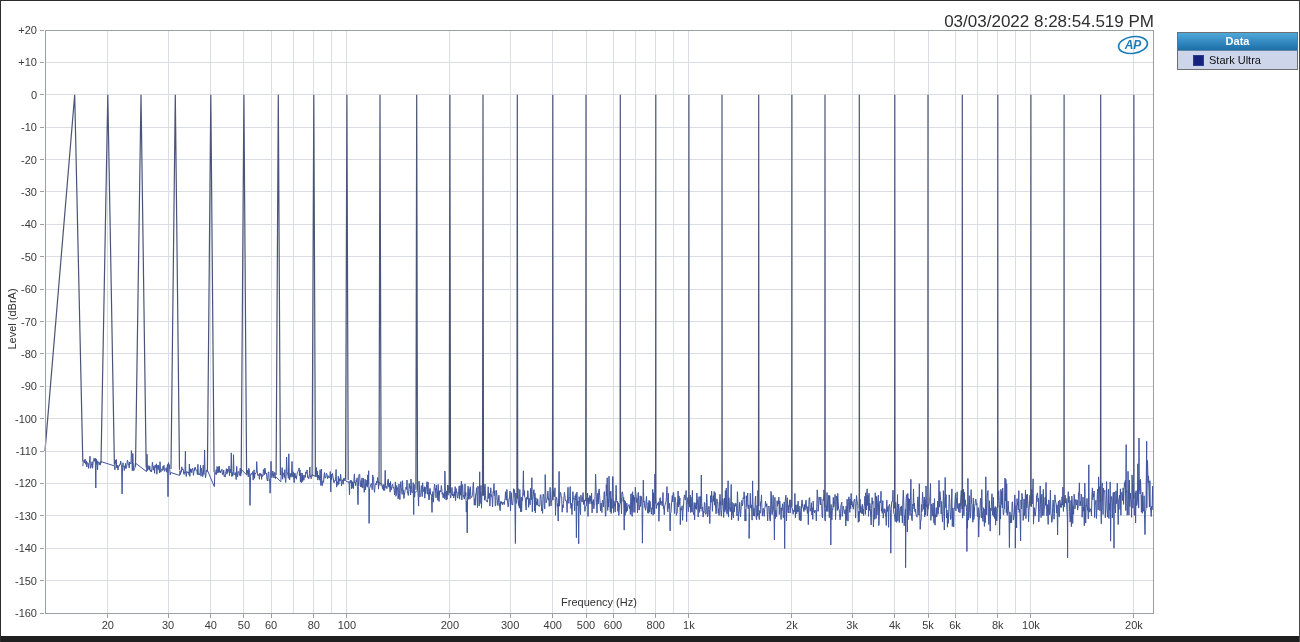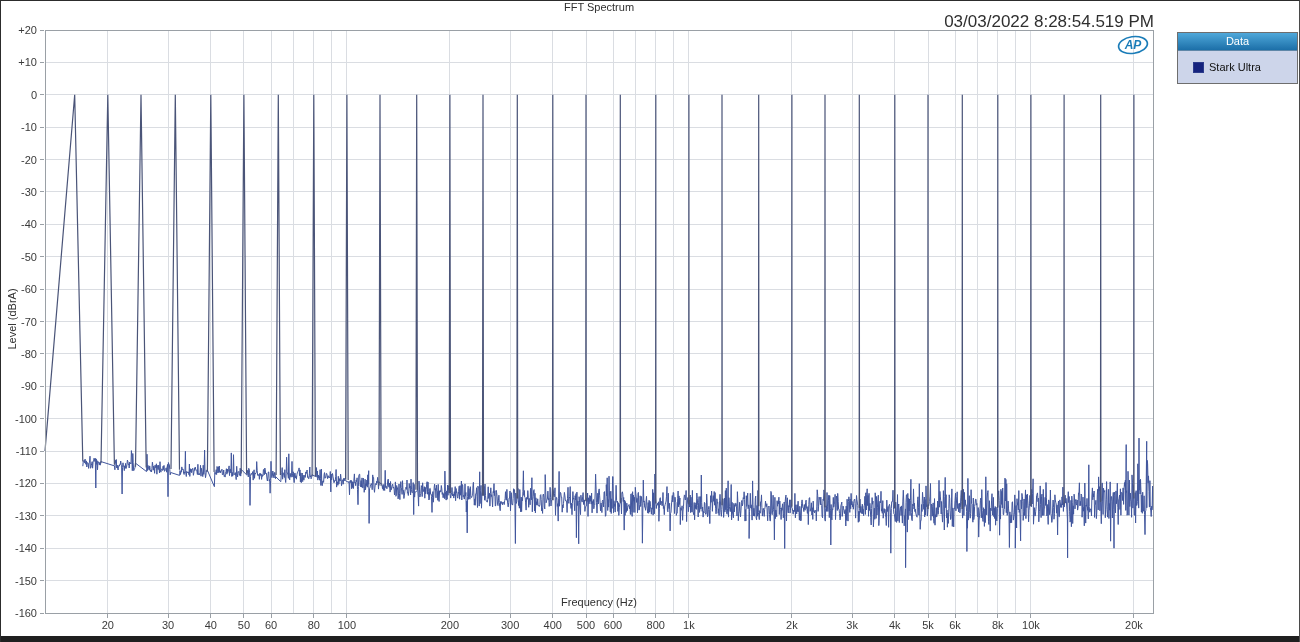--- a/index.html
+++ b/index.html
@@ -26,41 +26,40 @@
   }
   svg#plot{position:absolute;left:0;top:0;}
   svg text{font-family:"Liberation Sans", sans-serif;font-size:11px;fill:#3a3a3a;}
   .ap-logo{position:absolute;left:1116px;top:34px;width:32px;height:20px;}
   .legend{
     position:absolute;left:1176px;top:31px;width:119px;
     border:1px solid #6e6e6e;background:#cdd5ea;box-sizing:content-box;
     font-size:11px;
   }
   .legend-header{
-    height:17px;line-height:17px;text-align:center;color:#ffffff;font-weight:normal;
+    height:17px;line-height:17px;text-align:center;color:#ffffff;font-weight:bold;
     background:linear-gradient(#4fa8da,#1c6fa8);
     border-bottom:1px solid #5f87a8;
   }
   .legend-row{
-    height:32px;display:flex;align-items:center;padding-left:15px;color:#111;
+    height:18px;display:flex;align-items:center;padding-left:15px;color:#111;
   }
   .legend-swatch{
     width:11px;height:11px;margin-right:5px;flex:0 0 auto;
     border:1px solid #2c3c8c;box-sizing:border-box;
   }
   .bottom-bar{
     position:absolute;left:0;right:0;top:635px;height:6px;background:#1f1f1f;
   }
 </style>
 </head>
 <body>
 
 <div id="frame">
 
-  <div class="chart-title">FFT Spectrum</div>
   <div class="timestamp">03/03/2022 8:28:54.519 PM</div>
 
   <svg id="plot" width="1300" height="642">
       <g shape-rendering="crispEdges">
         <line x1="106.8" y1="29" x2="106.8" y2="612" stroke="#dadde2" stroke-width="1"></line>
         <line x1="167.1" y1="29" x2="167.1" y2="612" stroke="#dadde2" stroke-width="1"></line>
         <line x1="209.8" y1="29" x2="209.8" y2="612" stroke="#dadde2" stroke-width="1"></line>
         <line x1="242.9" y1="29" x2="242.9" y2="612" stroke="#dadde2" stroke-width="1"></line>
         <line x1="270.0" y1="29" x2="270.0" y2="612" stroke="#dadde2" stroke-width="1"></line>
         <line x1="292.9" y1="29" x2="292.9" y2="612" stroke="#dadde2" stroke-width="1"></line>

